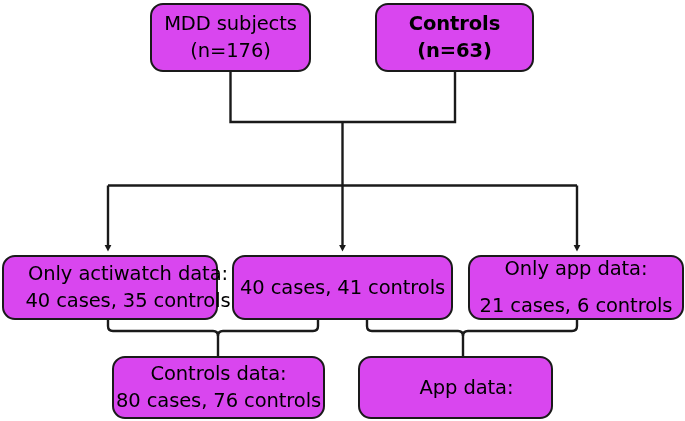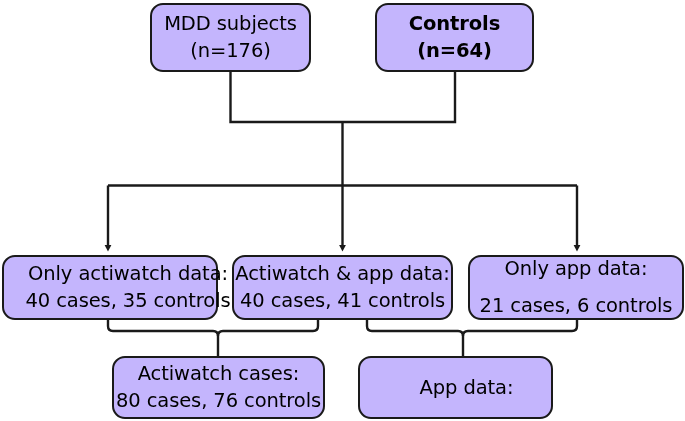--- a/index.html
+++ b/index.html
@@ -20,21 +20,21 @@
     left: 0;
     top: 0;
     width: 685px;
     height: 421px;
   }
   .node-box {
     position: absolute;
     box-sizing: border-box;
     border: 2.2px solid #1a1a1a;
     border-radius: 13px;
-    background: #c4b5fd;
+    background: #d946ef;
     display: flex;
     flex-direction: column;
     align-items: center;
     justify-content: center;
     z-index: 2;
   }
   .node-line {
     display: block;
     color: #000000;
     font-size: 19.5px;
@@ -83,40 +83,39 @@
     </g>
   </svg>
 
   <div class="node-box" style="left:150px; top:3px; width:161px; height:69px;">
     <span class="node-line">MDD subjects</span>
     <span class="node-line line-2">(n=176)</span>
   </div>
 
   <div class="node-box" style="left:375px; top:3px; width:159px; height:69px;font-weight:bold;">
     <span class="node-line">Controls</span>
-    <span class="node-line line-2">(n=64)</span>
+    <span class="node-line line-2">(n=63)</span>
   </div>
 
   <div class="node-box" style="left:2px; top:255px; width:216px; height:65px;padding-left:36px;">
     <span class="node-line">Only actiwatch data:</span>
     <span class="node-line line-2">40 cases, 35 controls</span>
   </div>
 
   <div class="node-box" style="left:232px; top:255px; width:221px; height:65px;">
-    <span class="node-line">Actiwatch &amp; app data:</span>
     <span class="node-line line-2">40 cases, 41 controls</span>
   </div>
 
   <div class="node-box" style="left:468px; top:255px; width:216px; height:65px;gap:10px;">
     <span class="node-line">Only app data:</span>
     <span class="node-line line-2">21 cases, 6 controls</span>
   </div>
 
   <div class="node-box" style="left:112px; top:356px; width:213px; height:63px;">
-    <span class="node-line">Actiwatch cases:</span>
+    <span class="node-line">Controls data:</span>
     <span class="node-line line-2">80 cases, 76 controls</span>
   </div>
 
   <div class="node-box" style="left:358px; top:356px; width:195px; height:63px;padding-left:22px;">
     <span class="node-line">App data:</span>
   </div>
 
 </div>
 
 </body></html>

